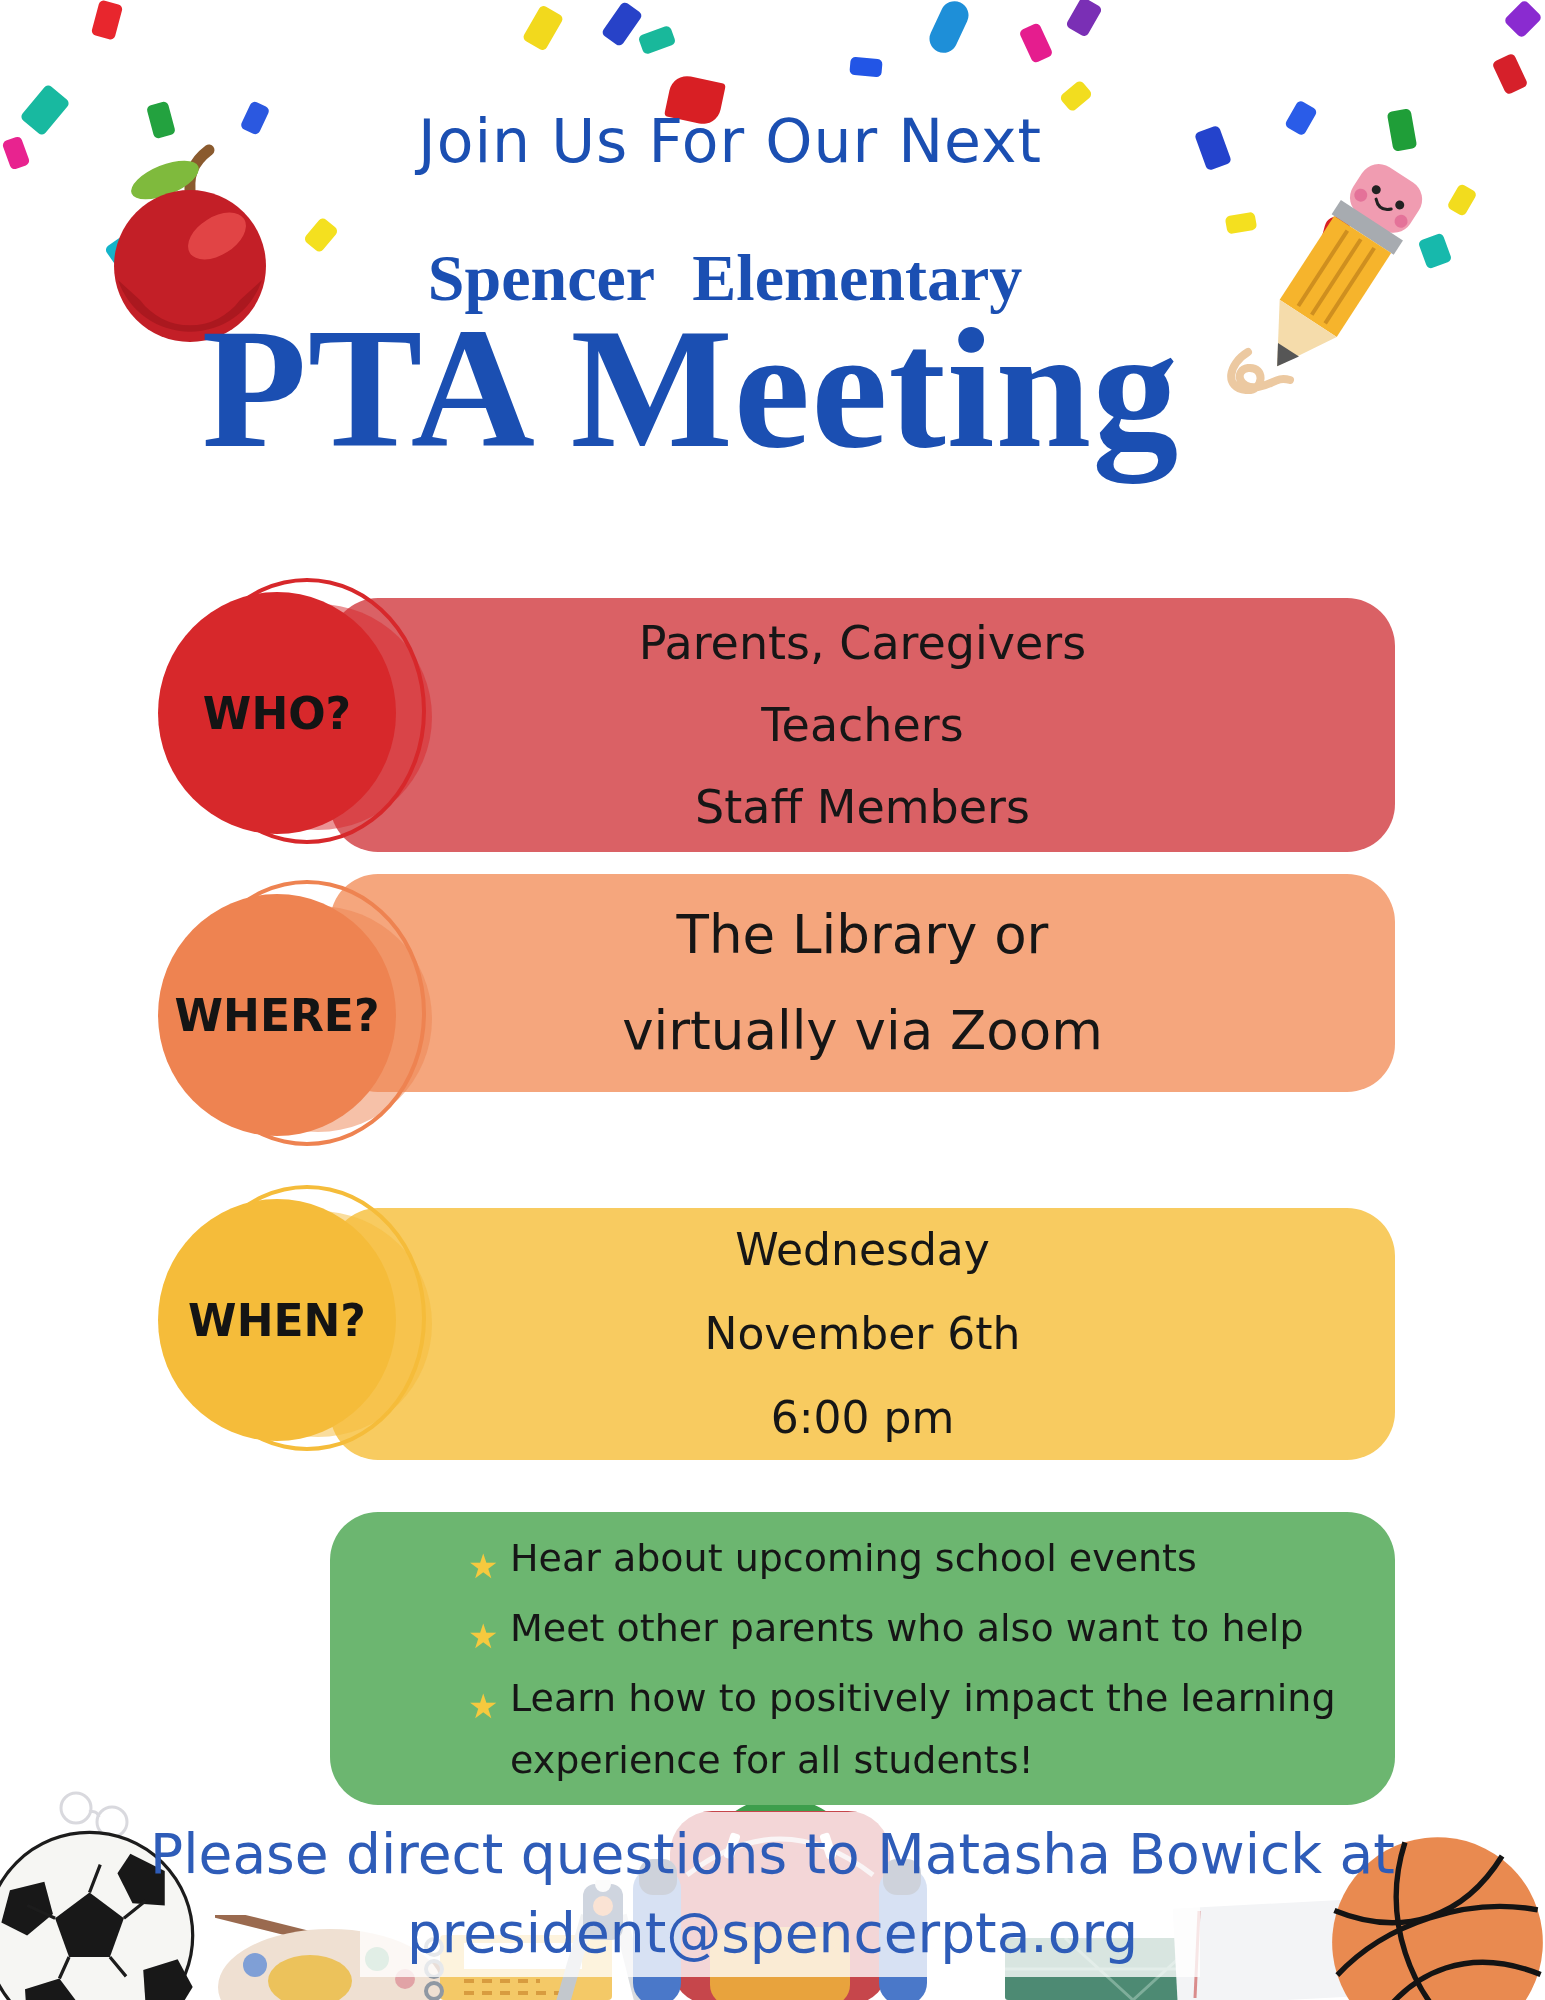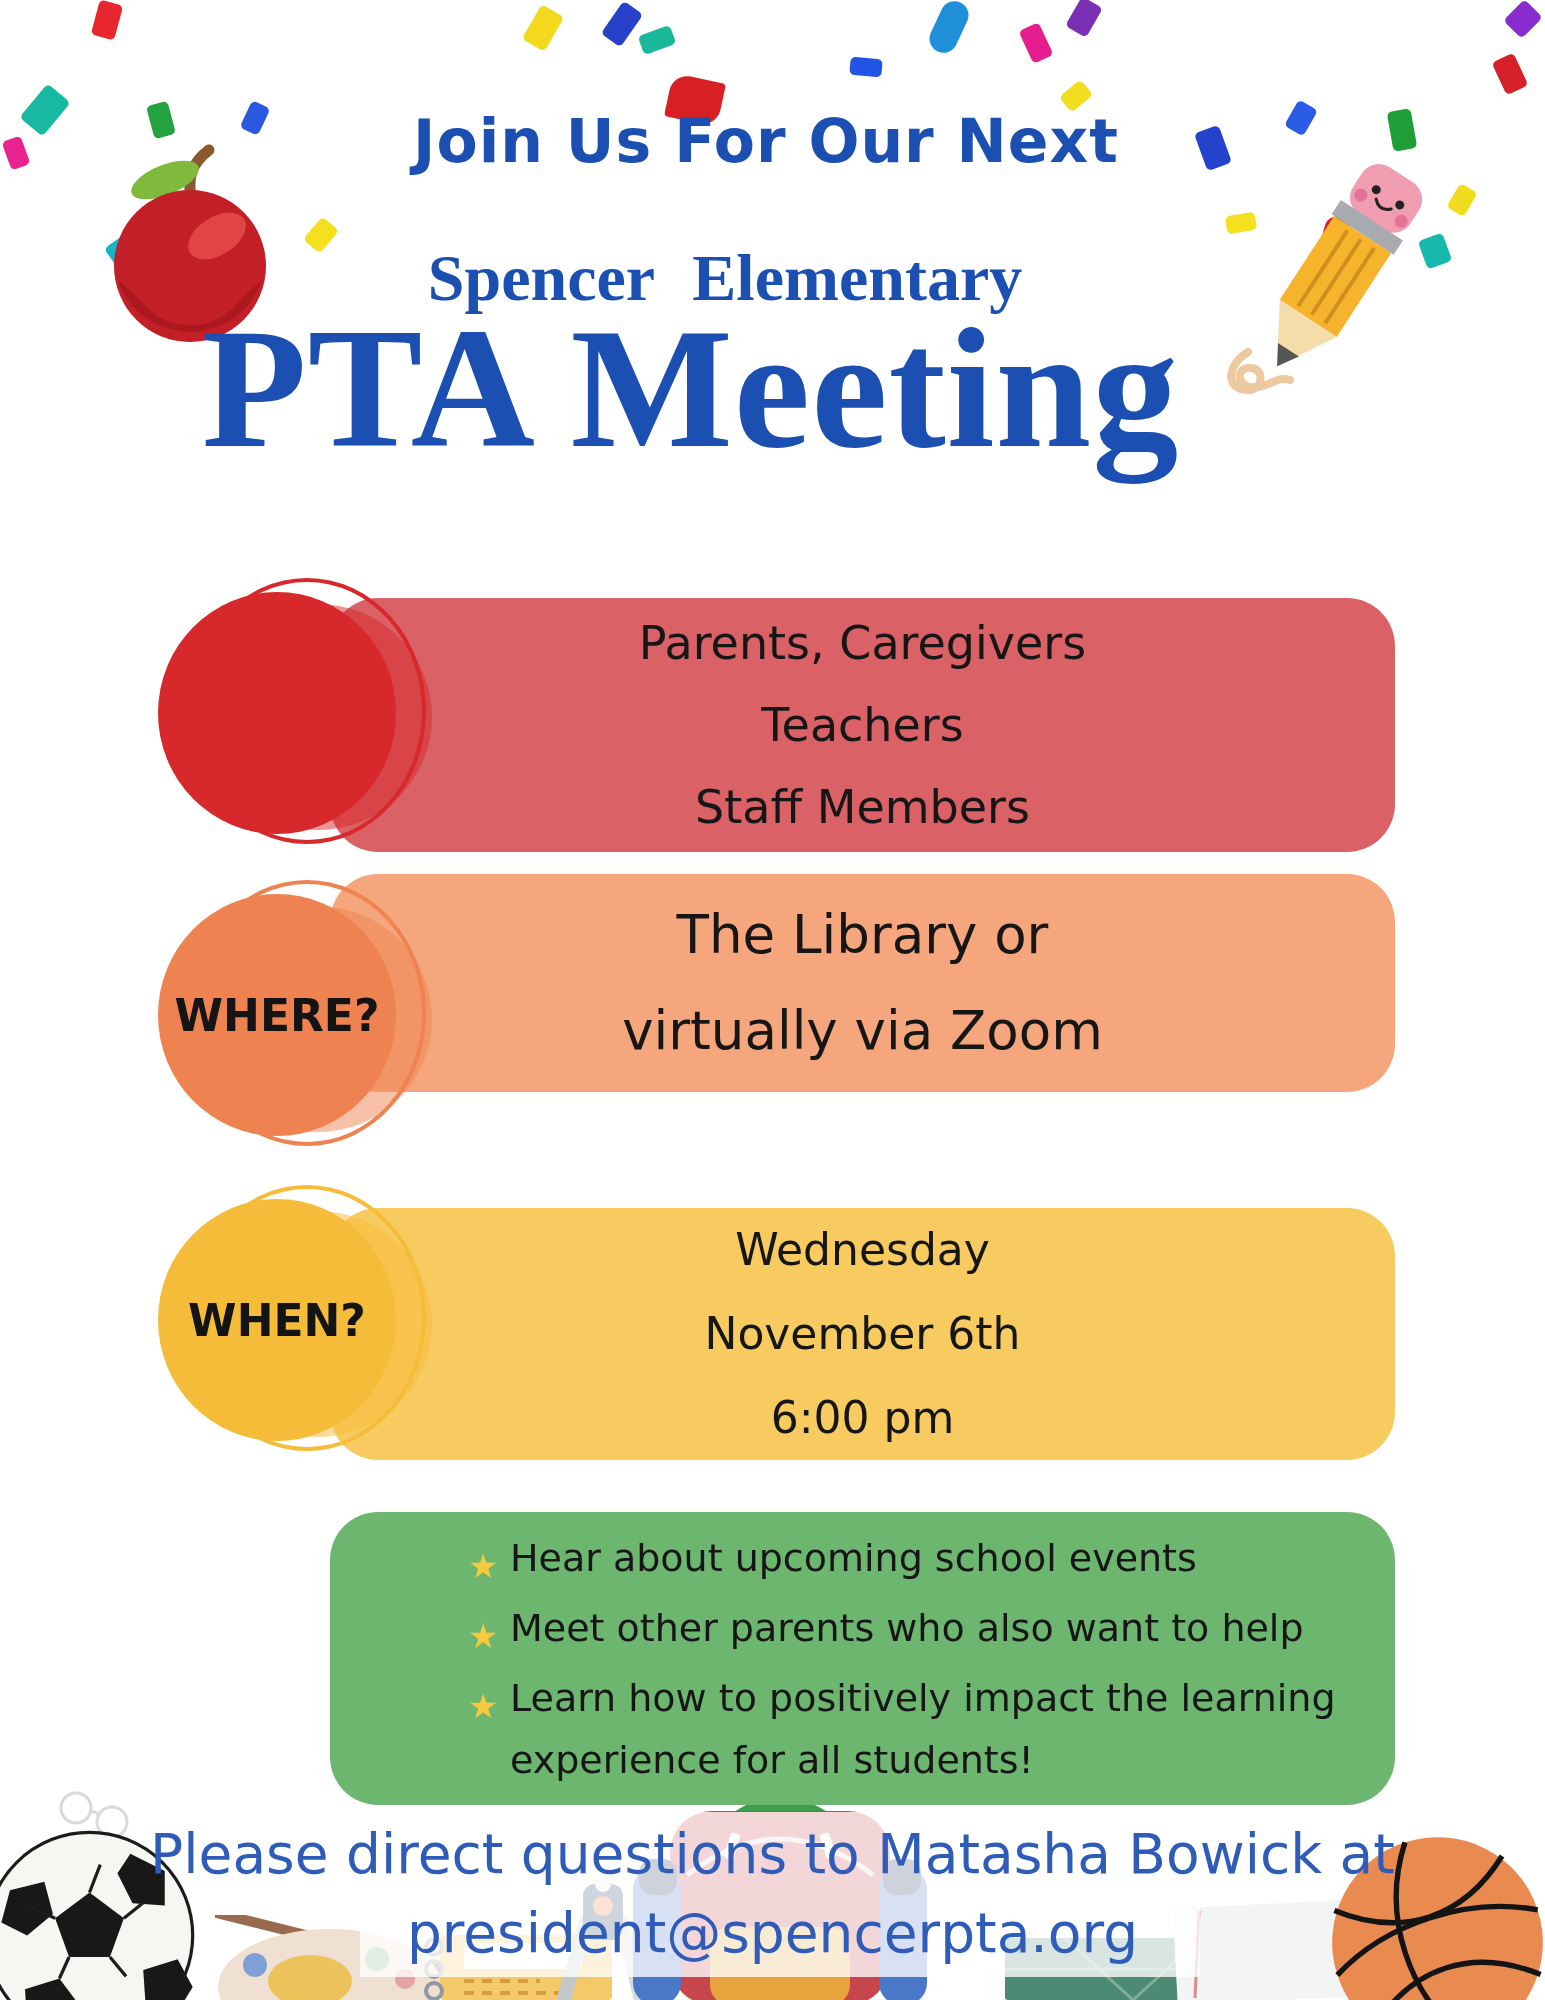--- a/index.html
+++ b/index.html
@@ -4,21 +4,21 @@
 <style>
   html,body{margin:0;padding:0;background:#ffffff;}
   .canvas{
     position:relative;width:1545px;height:2000px;margin:0 auto;
     background:#ffffff;overflow:hidden;
     font-family:"DejaVu Sans",sans-serif;color:#161616;
   }
   
   .kicker{
     position:absolute;top:106px;left:0;width:1460px;text-align:center;z-index:2;
-    font-size:60px;font-weight:700;letter-spacing:1px;color:var(--heading_blue);padding-left:36px;
+    font-size:60px;font-weight:400;letter-spacing:1px;color:var(--heading_blue);
   }
   .school{
     position:absolute;top:240px;left:0;width:1450px;text-align:center;z-index:2;
     font-family:"Liberation Serif",serif;font-weight:700;font-size:66px;
     word-spacing:22px;color:var(--heading_blue);
   }
   .title{
     position:absolute;top:298px;left:0;width:1381px;text-align:center;z-index:2;margin:0;
     font-family:"Liberation Serif",serif;font-weight:700;font-size:172px;line-height:1.05;
     letter-spacing:1px;color:var(--heading_blue);
@@ -137,20 +137,21 @@
 
   <div class="bar bar-who">
     <p>Parents, Caregivers</p>
     <p>Teachers</p>
     <p>Staff Members</p>
   </div>
   <div class="badge badge-who">
     <span class="ring"></span>
     <span class="disc2"></span>
     <span class="disc"></span>
+    <span class="blabel">WHO?</span>
   </div>
 
   <div class="bar bar-where">
     <p>The Library or</p>
     <p>virtually via Zoom</p>
   </div>
   <div class="badge badge-where">
     <span class="ring"></span>
     <span class="disc2"></span>
     <span class="disc"></span>

